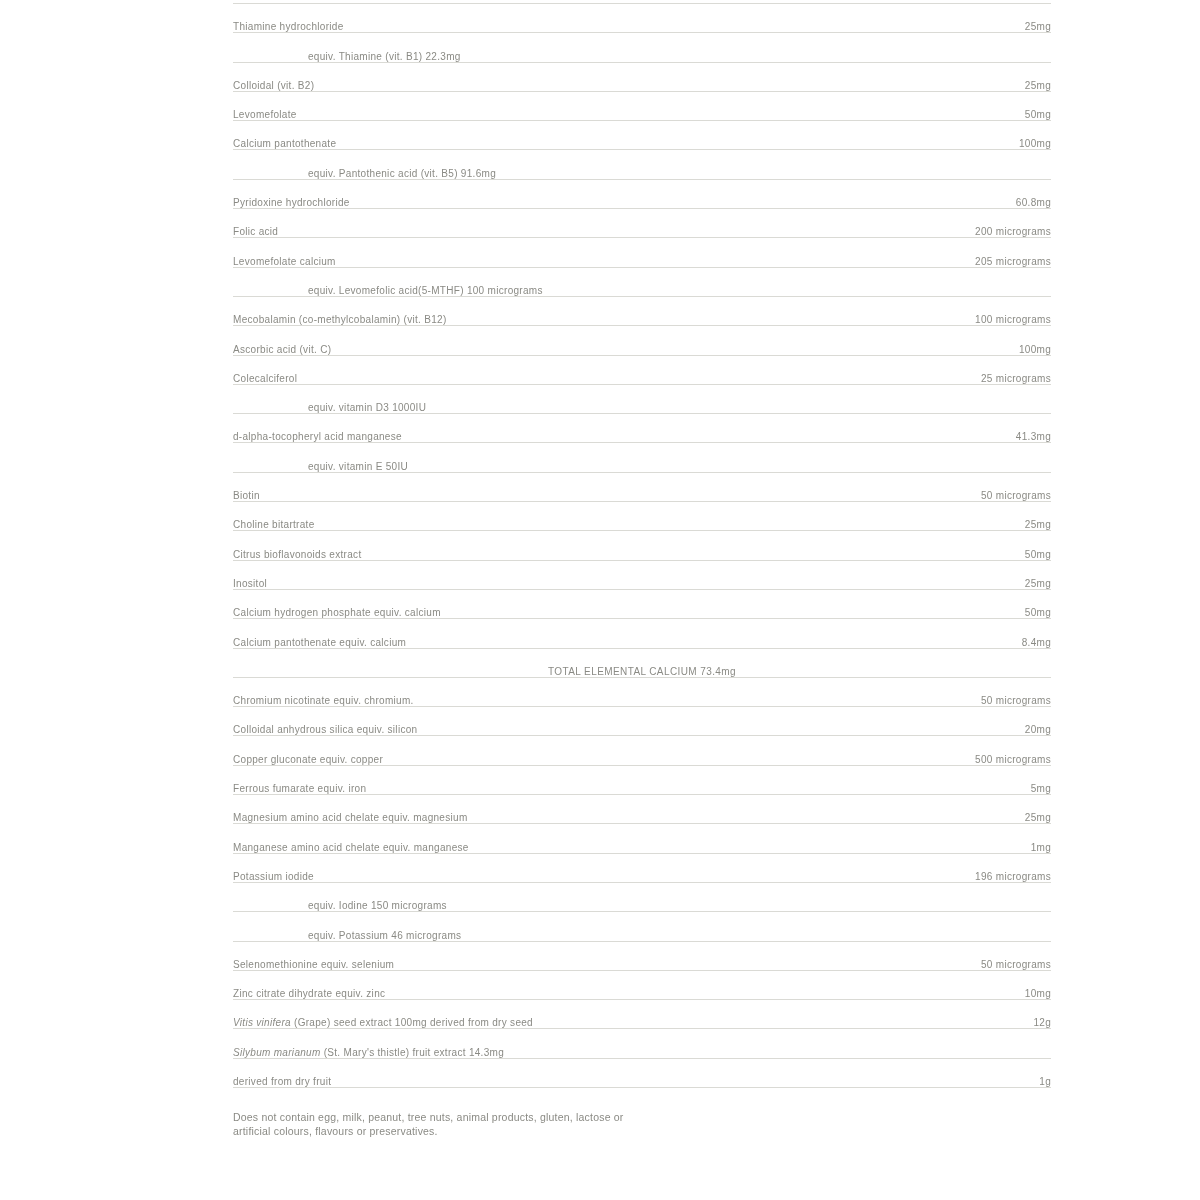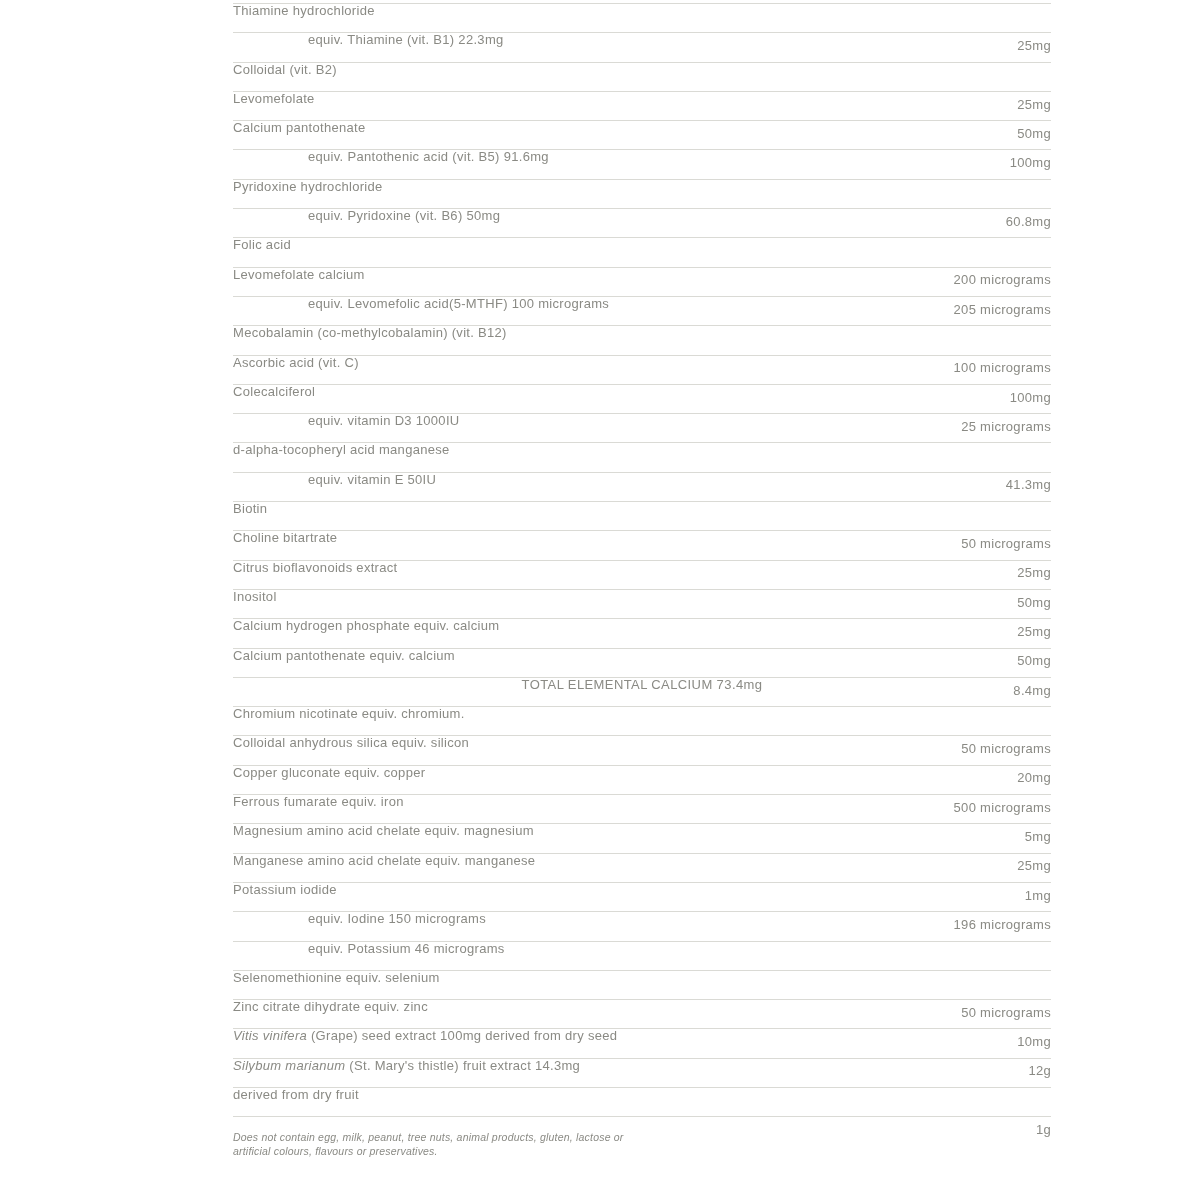--- a/index.html
+++ b/index.html
@@ -18,24 +18,24 @@
     position:absolute;
     left:233px; top:3px;
     width:818px;
   }
   .rows{
     border-top:1px solid var(--line);
   }
   .row{
     height:29.3px;
     display:flex;
-    align-items:flex-start;
+    align-items:flex-end;
     justify-content:space-between;
     border-bottom:1px solid var(--line);
-    font-size:13px;
+    font-size:10px;
     color:var(--text);
     letter-spacing:0.3px;
     line-height:1;
   }
   .row.equiv .name{
     padding-left:75px;
   }
   .row.total{
     justify-content:center;
   }
@@ -47,24 +47,23 @@
   }
   .value{
     white-space:nowrap;
     text-align:right;
     margin-top:35px;
   }
   .total-label{
     letter-spacing:0.4px;
   }
   .footnote{
-    margin-top:13px;
+    margin-top:22px;
     max-width:398px;
     font-size:10.5px;
-    font-style:italic;
     color:var(--text);
     letter-spacing:0.2px;
     line-height:1.35;
   }
 </style>
 </head>
 <body>
 
 <div class="panel">
   <div class="rows" id="rows-container">
@@ -89,24 +88,20 @@
         <span class="value">100mg</span>
       </div>
       <div class="row equiv">
         <span class="name">equiv. Pantothenic acid (vit. B5) 91.6mg</span>
         <span class="value"></span>
       </div>
       <div class="row main">
         <span class="name">Pyridoxine hydrochloride</span>
         <span class="value">60.8mg</span>
       </div>
-      <div class="row equiv">
-        <span class="name">equiv. Pyridoxine (vit. B6) 50mg</span>
-        <span class="value"></span>
-      </div>
       <div class="row main">
         <span class="name">Folic acid</span>
         <span class="value">200 micrograms</span>
       </div>
       <div class="row main">
         <span class="name">Levomefolate calcium</span>
         <span class="value">205 micrograms</span>
       </div>
       <div class="row equiv">
         <span class="name">equiv. Levomefolic acid(5-MTHF) 100 micrograms</span>

